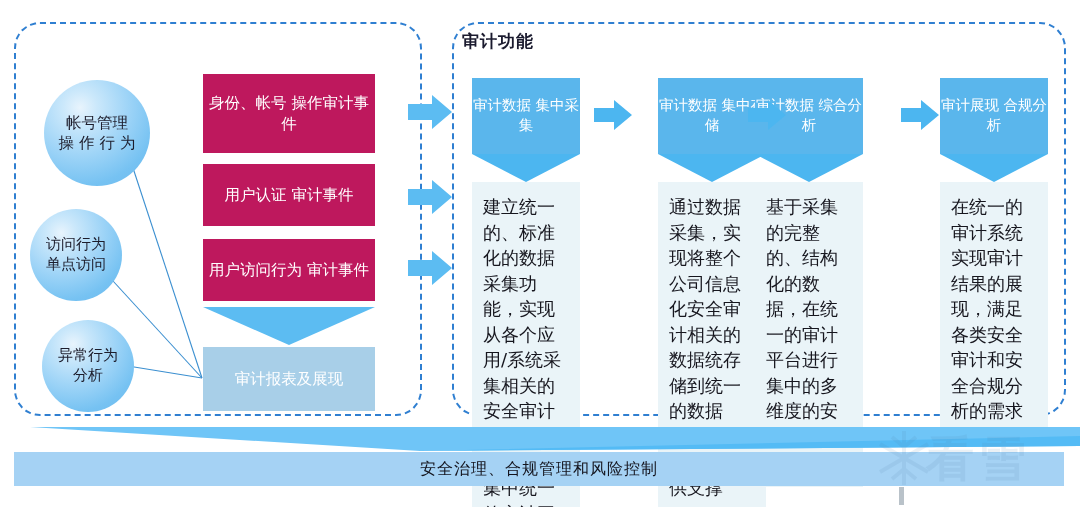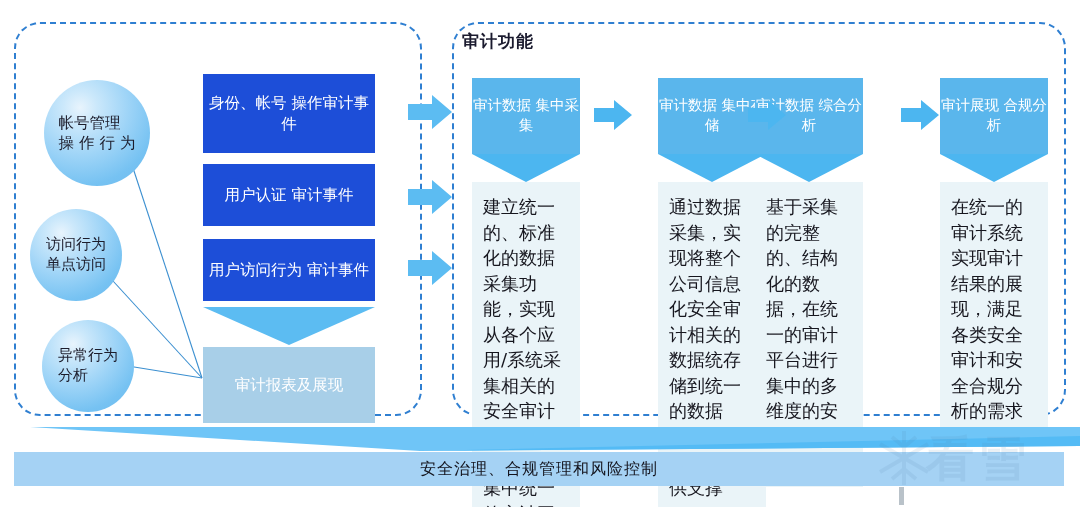--- a/index.html
+++ b/index.html
@@ -46,52 +46,52 @@
 
   
   .bubble {
     position: absolute;
     border-radius: 50%;
     background: radial-gradient(circle at 34% 26%,
                 #e8f4fd 0%, #cbe8fb 16%, #9ed4f7 46%, #76c2f2 74%, #6bb9ee 100%);
     display: flex;
     align-items: center;
     justify-content: center;
-    text-align: left;
+    text-align: center;
     color: #1c1c2b;
     font-size: 15px;
     line-height: 1.32;
     box-sizing: border-box;
   }
   #bubble-0 { left: 44px;  top: 80px;  width: 106px; height: 106px; font-size: 15.5px; }
   #bubble-1 { left: 30px;  top: 209px; width: 92px;  height: 92px; }
   #bubble-2 { left: 42px;  top: 320px; width: 92px;  height: 92px; }
   .bubble span { display: block; }
 
   
   #connectors { position: absolute; left: 0; top: 0; width: 1080px; height: 507px; }
 
   
   .evt-box {
     position: absolute;
-    background: #1d4ed8;
+    background: #be185d;
     color: #ffffff;
     display: flex;
     align-items: center;
     justify-content: center;
     text-align: center;
     font-size: 15.5px;
     line-height: 1.35;
     box-sizing: border-box;
   }
   #evt-0 { left: 203px; top: 74px;  width: 172px; height: 79px; }
   #evt-1 { left: 203px; top: 164px; width: 172px; height: 62px; }
   #evt-2 { left: 203px; top: 239px; width: 172px; height: 62px; }
   #evt-report {
-    left: 203px; top: 347px; width: 172px; height: 76px;
+    left: 203px; top: 347px; width: 172px; height: 64px;
     background: #a8cfe8; color: #ffffff;
   }
 
   
   #left-chevron {
     position: absolute;
     left: 203px; top: 307px;
     width: 172px; height: 38px;
   }
 

